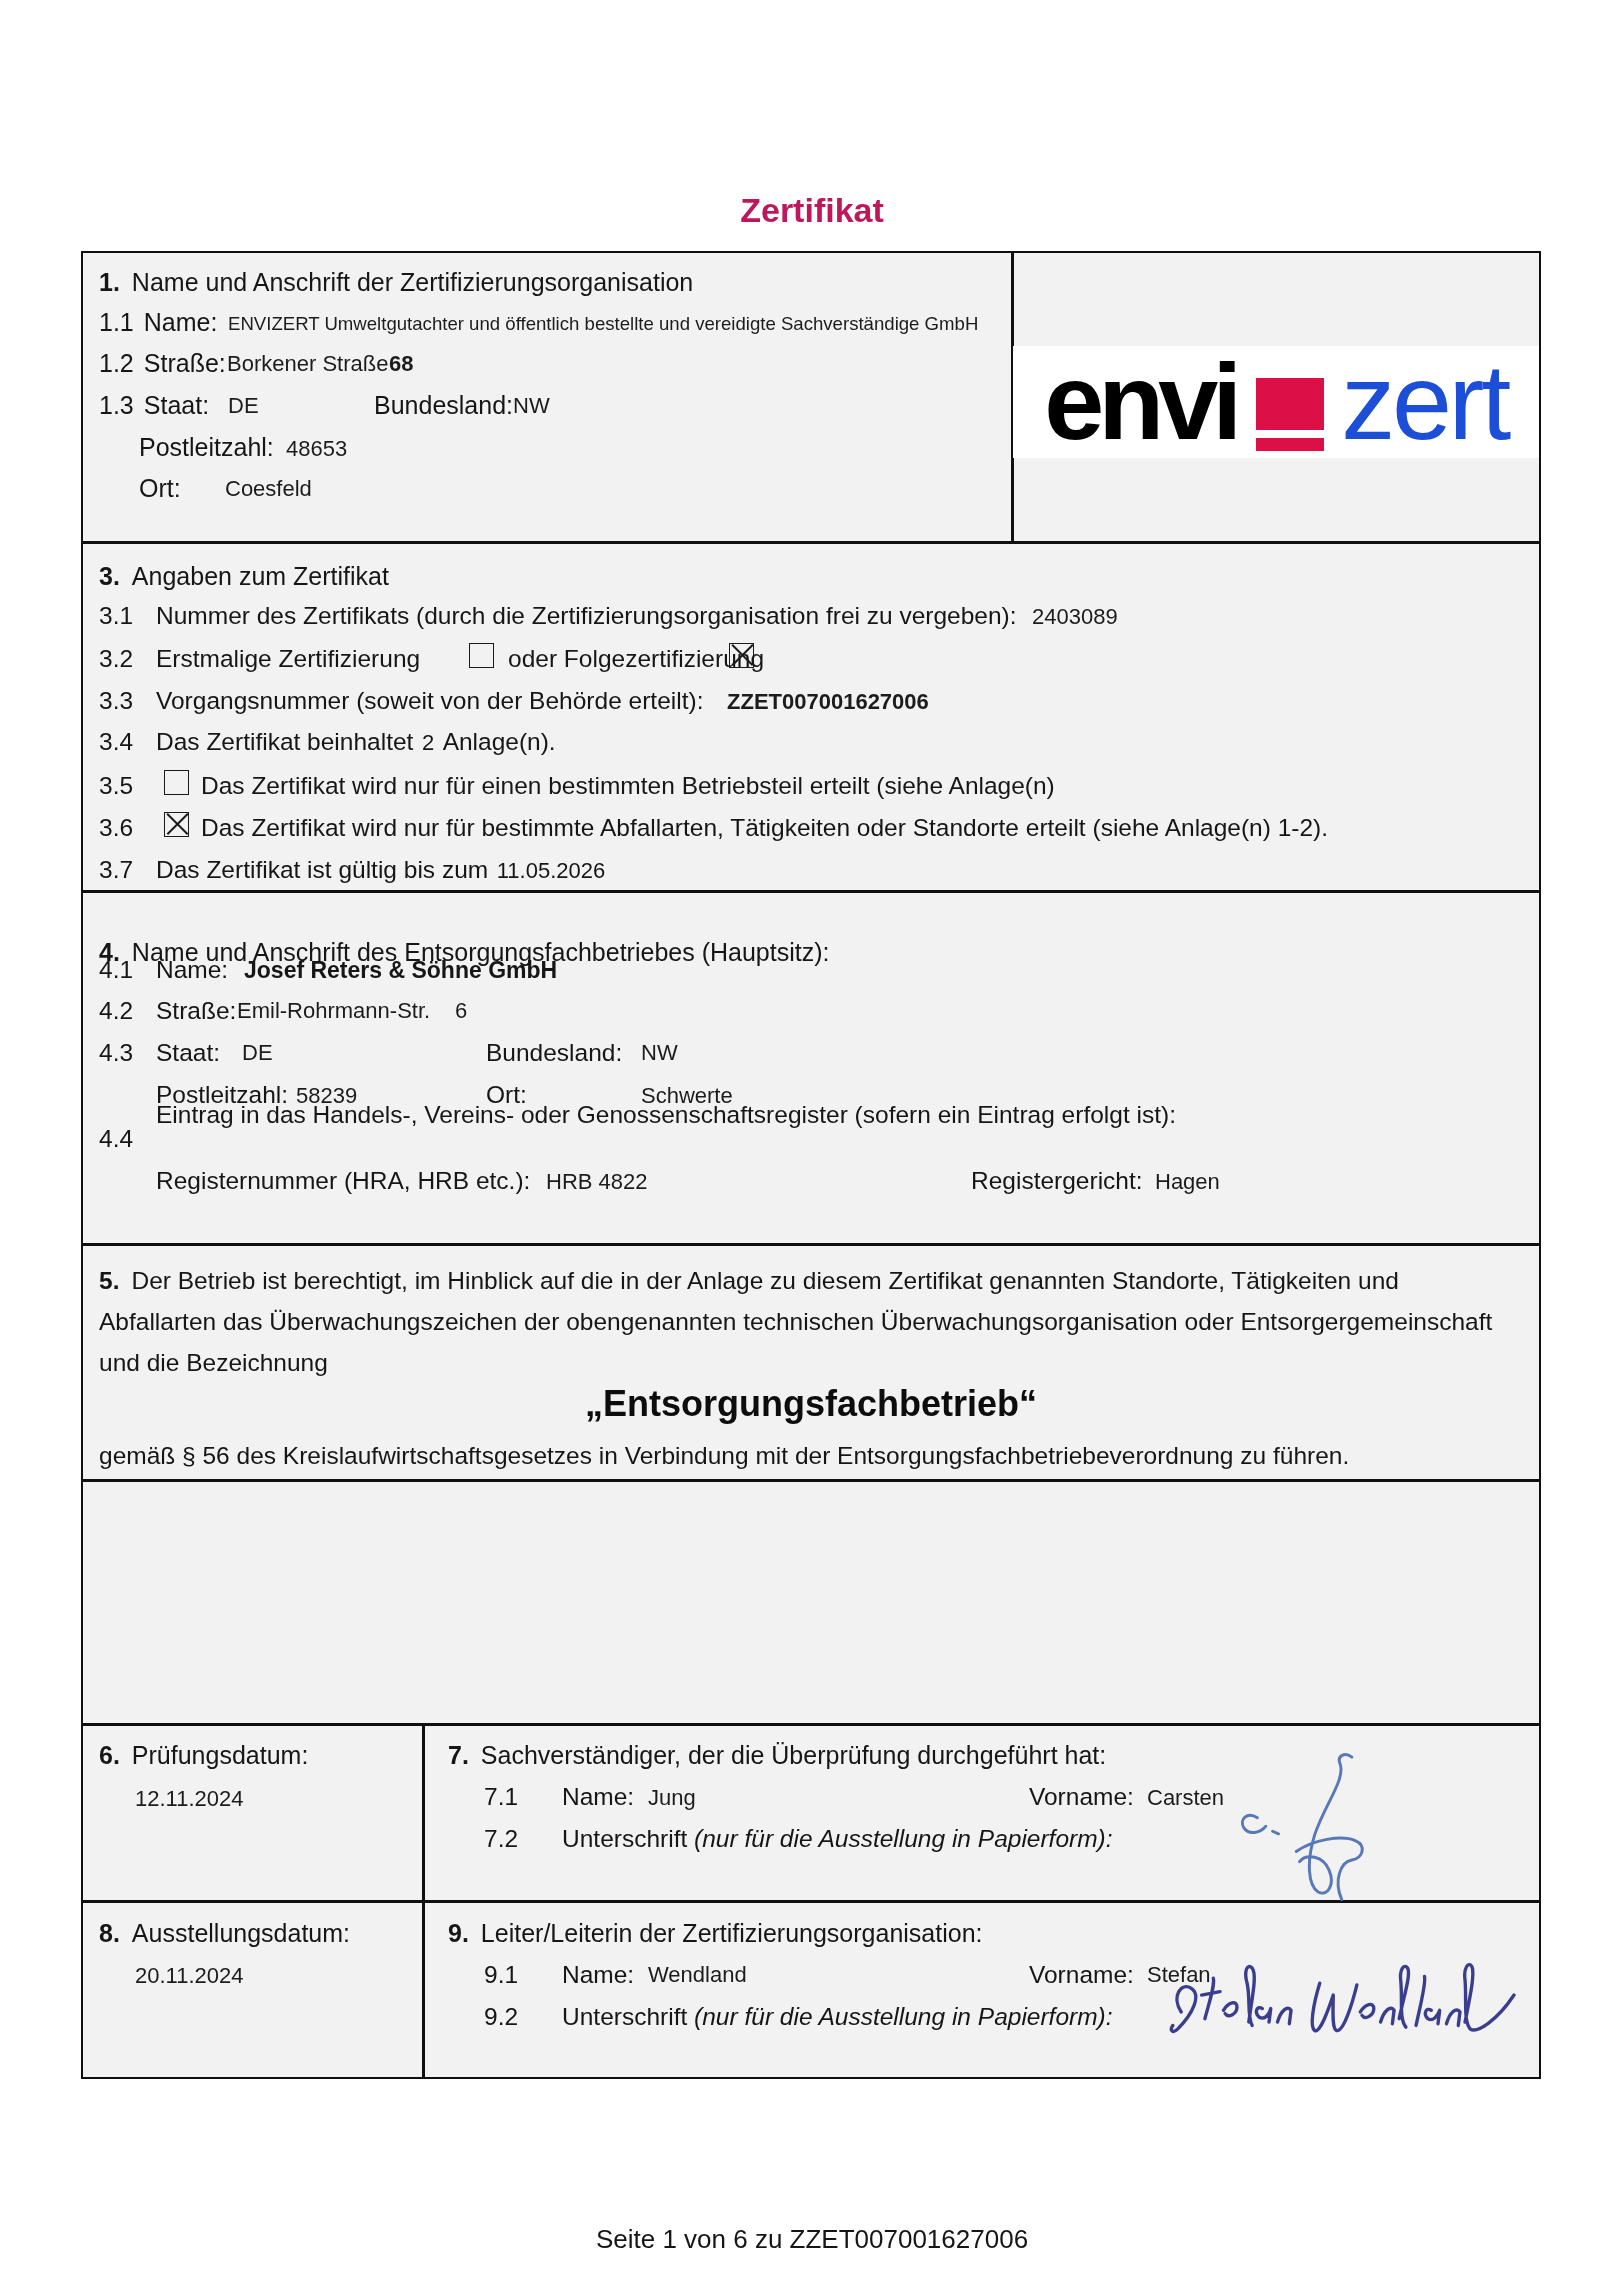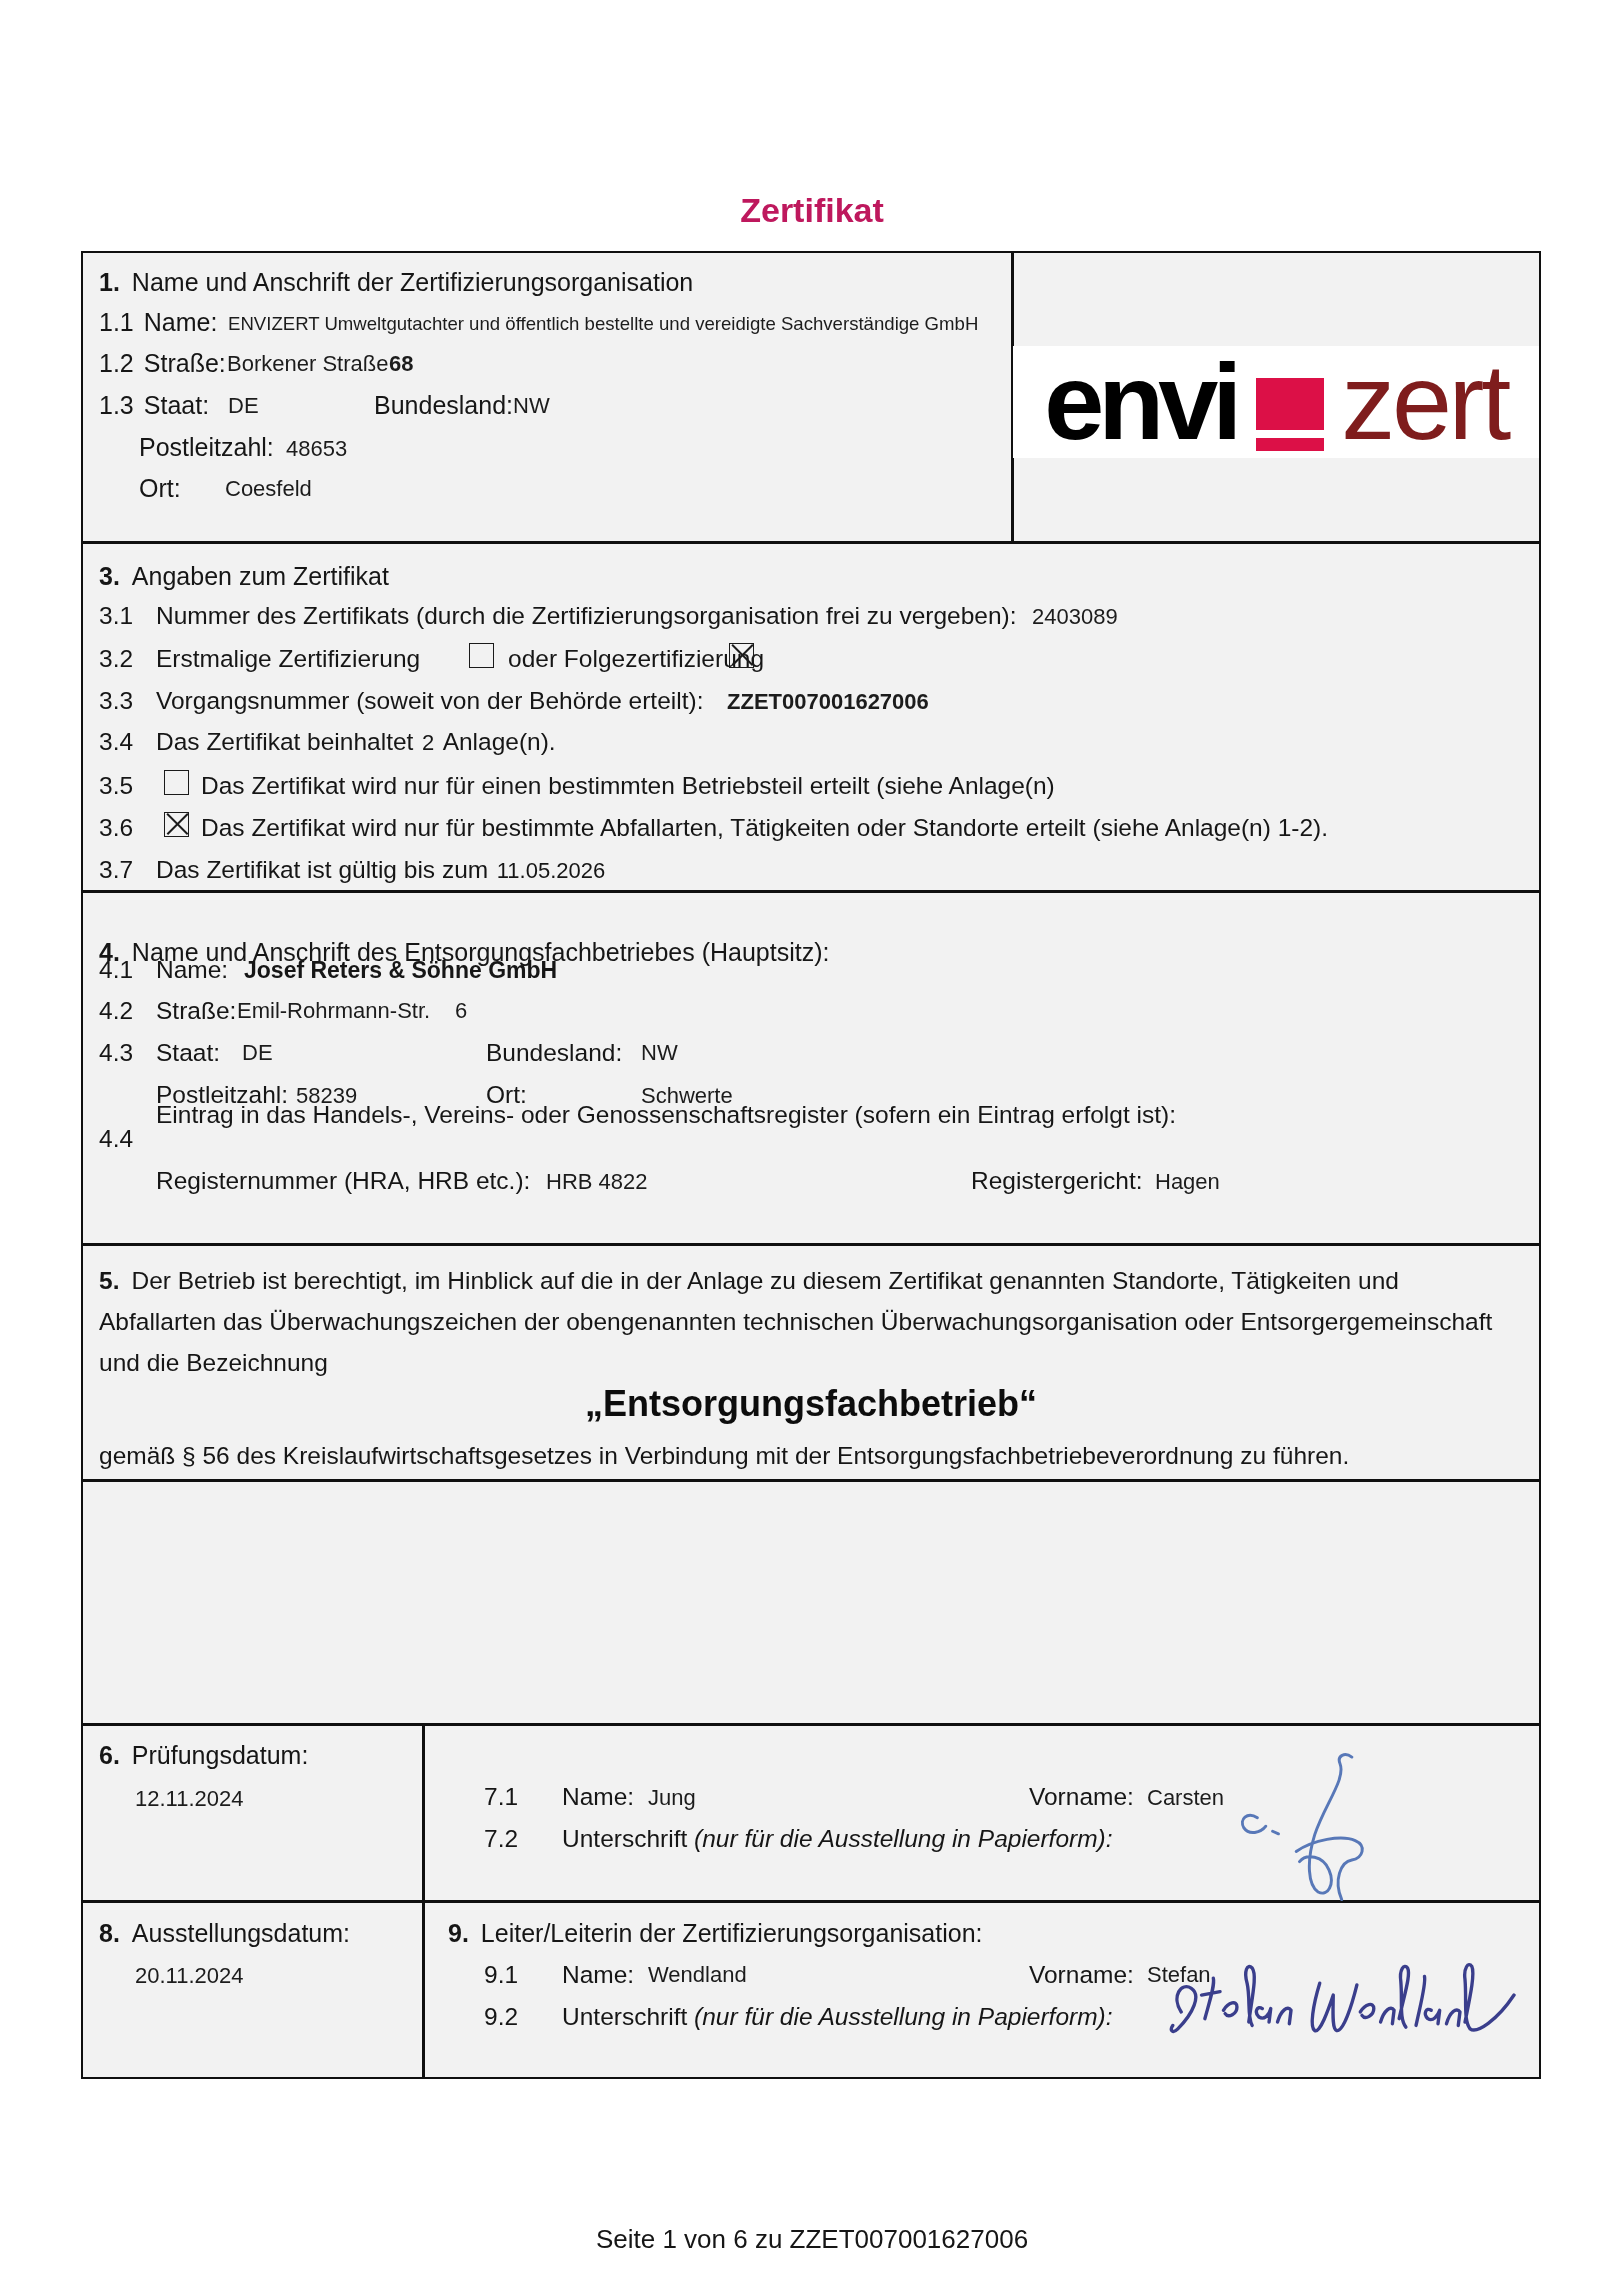--- a/index.html
+++ b/index.html
@@ -43,21 +43,21 @@
     position:absolute; left:930px; top:93px; width:526px; height:112px;
     background:#ffffff; display:flex; align-items:center; justify-content:center;
   }
   .logo-envi {
     font-size:108px; font-weight:700; letter-spacing:-6px; color:#000000; line-height:1;
   }
   .logo-mark { display:flex; flex-direction:column; margin:25px 17px 0 20px; }
   .logo-mark .sq  { width:68px; height:52px; background:#dc1047; }
   .logo-mark .bar { width:68px; height:13.5px; background:#dc1047; margin-top:7.6px; }
   .logo-zert {
-    font-size:108px; font-weight:400; letter-spacing:-3.4px; color:#7f1d1d; line-height:1;
+    font-size:108px; font-weight:400; letter-spacing:-3.4px; color:#1d4ed8; line-height:1;
   }
   .sig { position:absolute; }
   .center-title {
     position:absolute; left:0; width:1456px; top:1130px; text-align:center;
     font-size:36px; font-weight:700; color:#0d0d0d;
   }
 </style>
 </head>
 <body>
 
@@ -162,20 +162,21 @@
 
     <div class="t" style="left:16px;top:1013px;"><span class="num">5.</span><span>Der Betrieb ist berechtigt, im Hinblick auf die in der Anlage zu diesem Zertifikat genannten Standorte, Tätigkeiten und</span></div>
     <div class="t" style="left:16px;top:1054px;">Abfallarten das Überwachungszeichen der obengenannten technischen Überwachungsorganisation oder Entsorgergemeinschaft</div>
     <div class="t" style="left:16px;top:1095px;">und die Bezeichnung</div>
     <div class="center-title">„Entsorgungsfachbetrieb“</div>
     <div class="t" style="left:16px;top:1188px;">gemäß § 56 des Kreislaufwirtschaftsgesetzes in Verbindung mit der Entsorgungsfachbetriebeverordnung zu führen.</div>
 
     <div class="t hd" style="left:16px;top:1487px;"><span class="num">6.</span><span>Prüfungsdatum:</span></div>
     <div class="t v" style="left:52px;top:1533px;">12.11.2024</div>
 
+    <div class="t hd" style="left:365px;top:1487px;"><span class="num">7.</span><span>Sachverständiger, der die Überprüfung durchgeführt hat:</span></div>
     <div class="t" style="left:401px;top:1529px;"><span>7.1</span></div>
     <div class="t" style="left:479px;top:1529px;">Name:</div>
     <div class="t v" style="left:565px;top:1532px;">Jung</div>
     <div class="t" style="left:946px;top:1529px;">Vorname:</div>
     <div class="t v" style="left:1064px;top:1532px;">Carsten</div>
     <div class="t" style="left:401px;top:1571px;"><span>7.2</span></div>
     <div class="t" style="left:479px;top:1571px;"><span>Unterschrift</span> <span class="it">(nur für die Ausstellung in Papierform):</span></div>
 
     <div class="t hd" style="left:16px;top:1665px;"><span class="num">8.</span><span>Ausstellungsdatum:</span></div>
     <div class="t v" style="left:52px;top:1710px;">20.11.2024</div>

